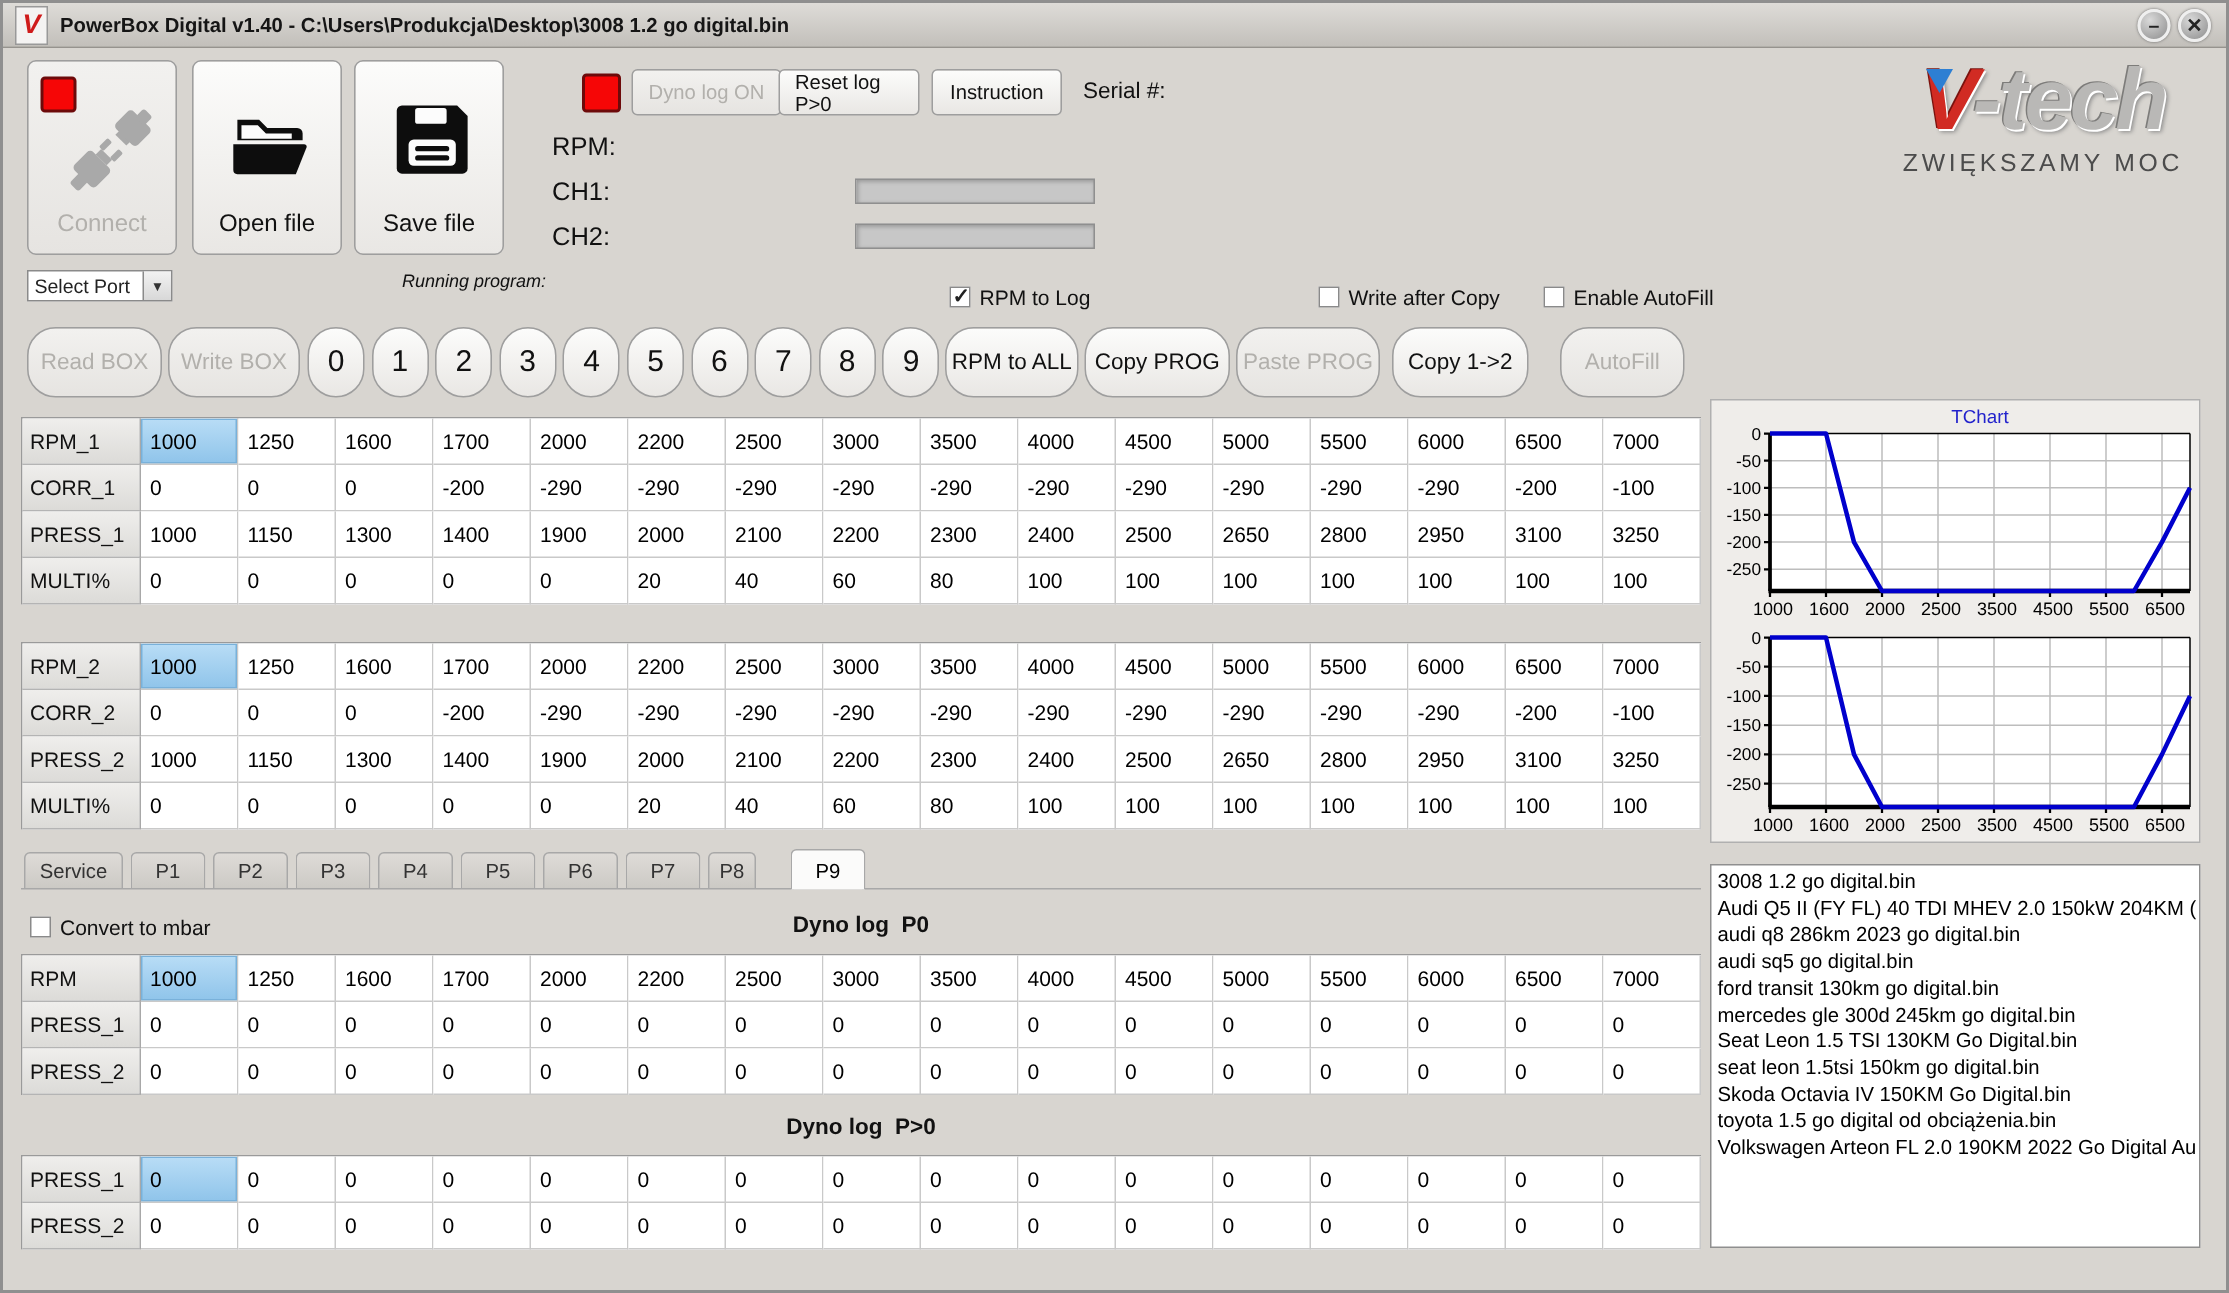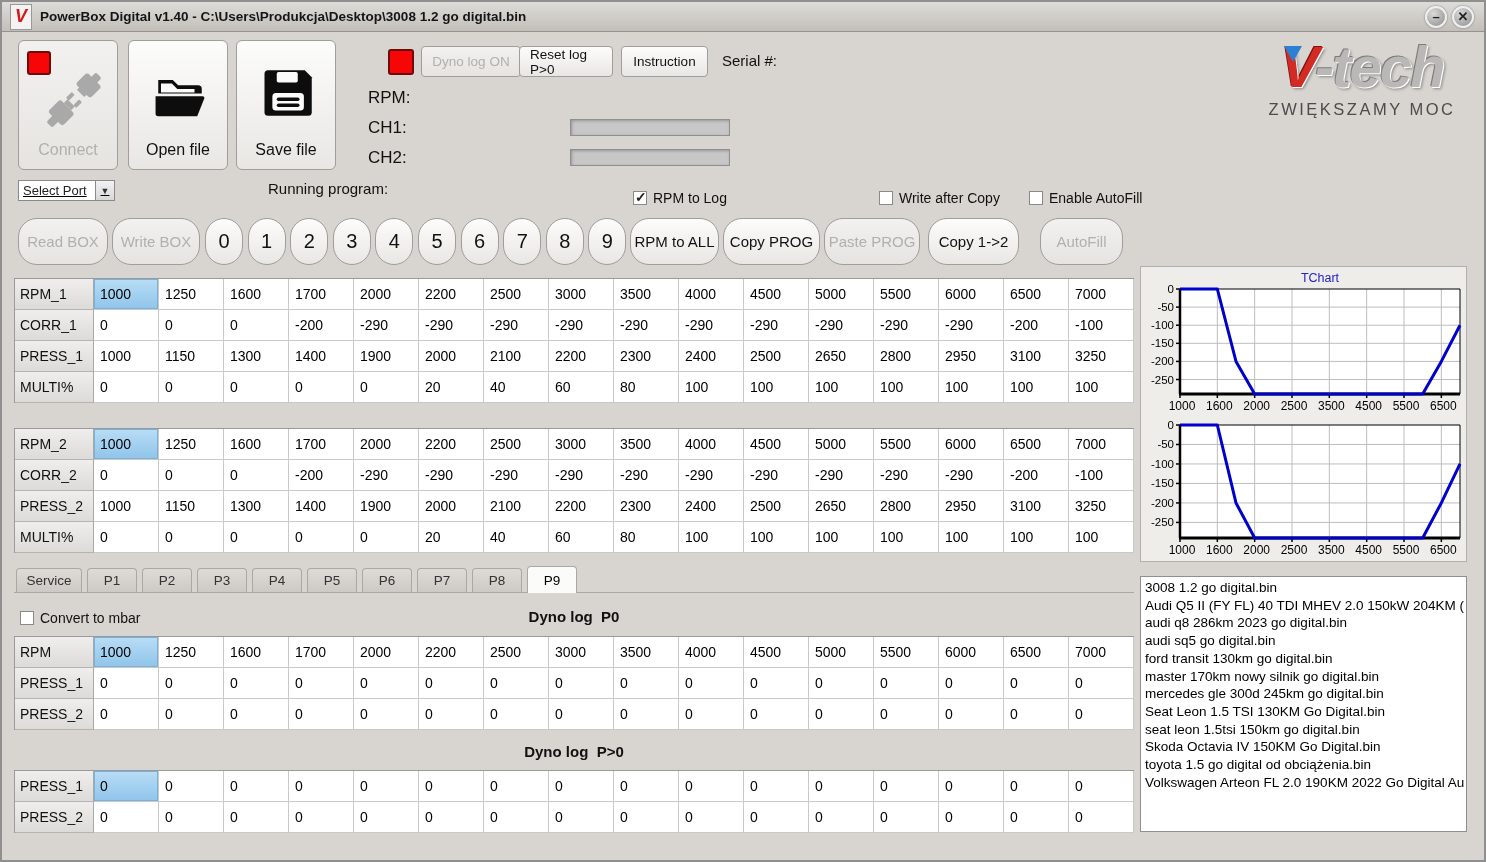--- a/index.html
+++ b/index.html
@@ -36,21 +36,21 @@
 
   
   .lab{position:absolute;color:#111;}
 
   
   .pbar{position:absolute;width:160px;height:17px;background:#c7c7c7;border:1px solid #8f8f8f;
     box-sizing:border-box;box-shadow:inset 1px 1px 3px rgba(0,0,0,.25);}
 
   
   .select{position:absolute;width:97px;height:21px;background:#fff;border:1px solid #8a8a8a;
-    box-sizing:border-box;font-size:13px;display:flex;align-items:center;text-decoration:underline;}
+    box-sizing:border-box;font-size:13px;display:flex;align-items:center;}
   .select .txt{flex:1;padding-left:4px;color:#222;}
   .select .dd{width:18px;height:100%;background:linear-gradient(#f2f2f2,#d8d8d8);
     border-left:1px solid #8a8a8a;font-size:9px;display:flex;align-items:center;justify-content:center;color:#333;}
 
   
   .cbrow{position:absolute;display:flex;align-items:center;gap:6px;font-size:14px;color:#111;}
   .cb{width:14px;height:14px;background:#fff;border:1px solid #8a8a8a;box-sizing:border-box;
     position:relative;flex:0 0 auto;}
   .cb.checked::after{content:"✓";position:absolute;left:1px;top:-3px;font-size:14px;font-weight:bold;color:#222;}
 
@@ -157,21 +157,21 @@
 <span class="lab" style="left:368px;top:88px;font-size:17px;">RPM:</span>
 <span class="lab" style="left:368px;top:118px;font-size:17px;">CH1:</span>
 <span class="lab" style="left:368px;top:148px;font-size:17px;">CH2:</span>
 <div class="pbar" style="left:570px;top:119px;"></div>
 <div class="pbar" style="left:570px;top:149px;"></div>
 
 <div class="select" style="left:18px;top:180px;">
   <span class="txt">Select Port</span>
   <span class="dd">▼</span>
 </div>
-<span class="lab" style="left:268px;top:180px;font-size:15px;">Running program:</span>
+<span class="lab" style="left:268px;top:180px;font-size:12px;font-style:italic;">Running program:</span>
 
 <div class="cbrow" style="left:633px;top:190px;">
   <span class="cb checked"></span>
   <span>RPM to Log</span>
 </div>
 <div class="cbrow" style="left:879px;top:190px;">
   <span class="cb"></span>
   <span>Write after Copy</span>
 </div>
 <div class="cbrow" style="left:1029px;top:190px;">
@@ -347,21 +347,21 @@
 
 <div class="tabstrip" id="tabstrip">
     <div class="tab" style="left: 2px; width: 66px;">Service</div>
     <div class="tab" style="left: 73px; width: 50px;">P1</div>
     <div class="tab" style="left: 128px; width: 50px;">P2</div>
     <div class="tab" style="left: 183px; width: 50px;">P3</div>
     <div class="tab" style="left: 238px; width: 50px;">P4</div>
     <div class="tab" style="left: 293px; width: 50px;">P5</div>
     <div class="tab" style="left: 348px; width: 50px;">P6</div>
     <div class="tab" style="left: 403px; width: 50px; text-align: right;">P7</div>
-    <div class="tab" style="left: 458px; width: 50px;">P8</div>
+    <div class="tab" style="left: 458px; width: 32px;">P8</div>
     <div class="tab active" style="left: 513px; width: 50px;">P9</div>
   </div>
 
 <div class="cbrow" style="left:20px;top:610px;">
   <span class="cb"></span>
   <span>Convert to mbar</span>
 </div>
 <div class="secTitle" style="left:14px;top:608px;width:1120px;text-align:center;">Dyno log  P0</div>
 <div class="gtable" id="p0table" style="left:14px;top:636px;">
     <div class="trow">
@@ -572,21 +572,20 @@
         <polyline points="38,6 56.66666666666667,6 75.33333333333334,6 94,83.93103448275862 112.66666666666667,119 131.33333333333331,119 150,119 168.66666666666666,119 187.33333333333334,119 206,119 224.66666666666666,119 243.33333333333334,119 262,119 280.66666666666663,119 299.3333333333333,83.93103448275862 318,44.96551724137931" fill="none" stroke="#0000cc" stroke-width="3" stroke-linejoin="round"></polyline>
       </svg></div>
 </div>
 
 <div class="filelist" id="filelist">
     <div class="fitem">3008 1.2 go digital.bin</div>
     <div class="fitem">Audi Q5 II (FY FL) 40 TDI MHEV 2.0 150kW 204KM (</div>
     <div class="fitem">audi q8 286km 2023 go digital.bin</div>
     <div class="fitem">audi sq5 go digital.bin</div>
     <div class="fitem">ford transit 130km go digital.bin</div>
-    <div class="fitem">master 170km nowy silnik go digital.bin</div>
     <div class="fitem">mercedes gle 300d 245km go digital.bin</div>
     <div class="fitem">Seat Leon 1.5 TSI 130KM Go Digital.bin</div>
     <div class="fitem">seat leon 1.5tsi 150km go digital.bin</div>
     <div class="fitem">Skoda Octavia IV 150KM Go Digital.bin</div>
     <div class="fitem">toyota 1.5 go digital od obciążenia.bin</div>
     <div class="fitem">Volkswagen Arteon FL 2.0 190KM 2022 Go Digital Au</div>
   </div>
 
 <div class="btn actbtn digit" style="left: 205px; top: 218px;">0</div>
 <div class="btn actbtn digit" style="left: 247.6px; top: 218px;">1</div>

